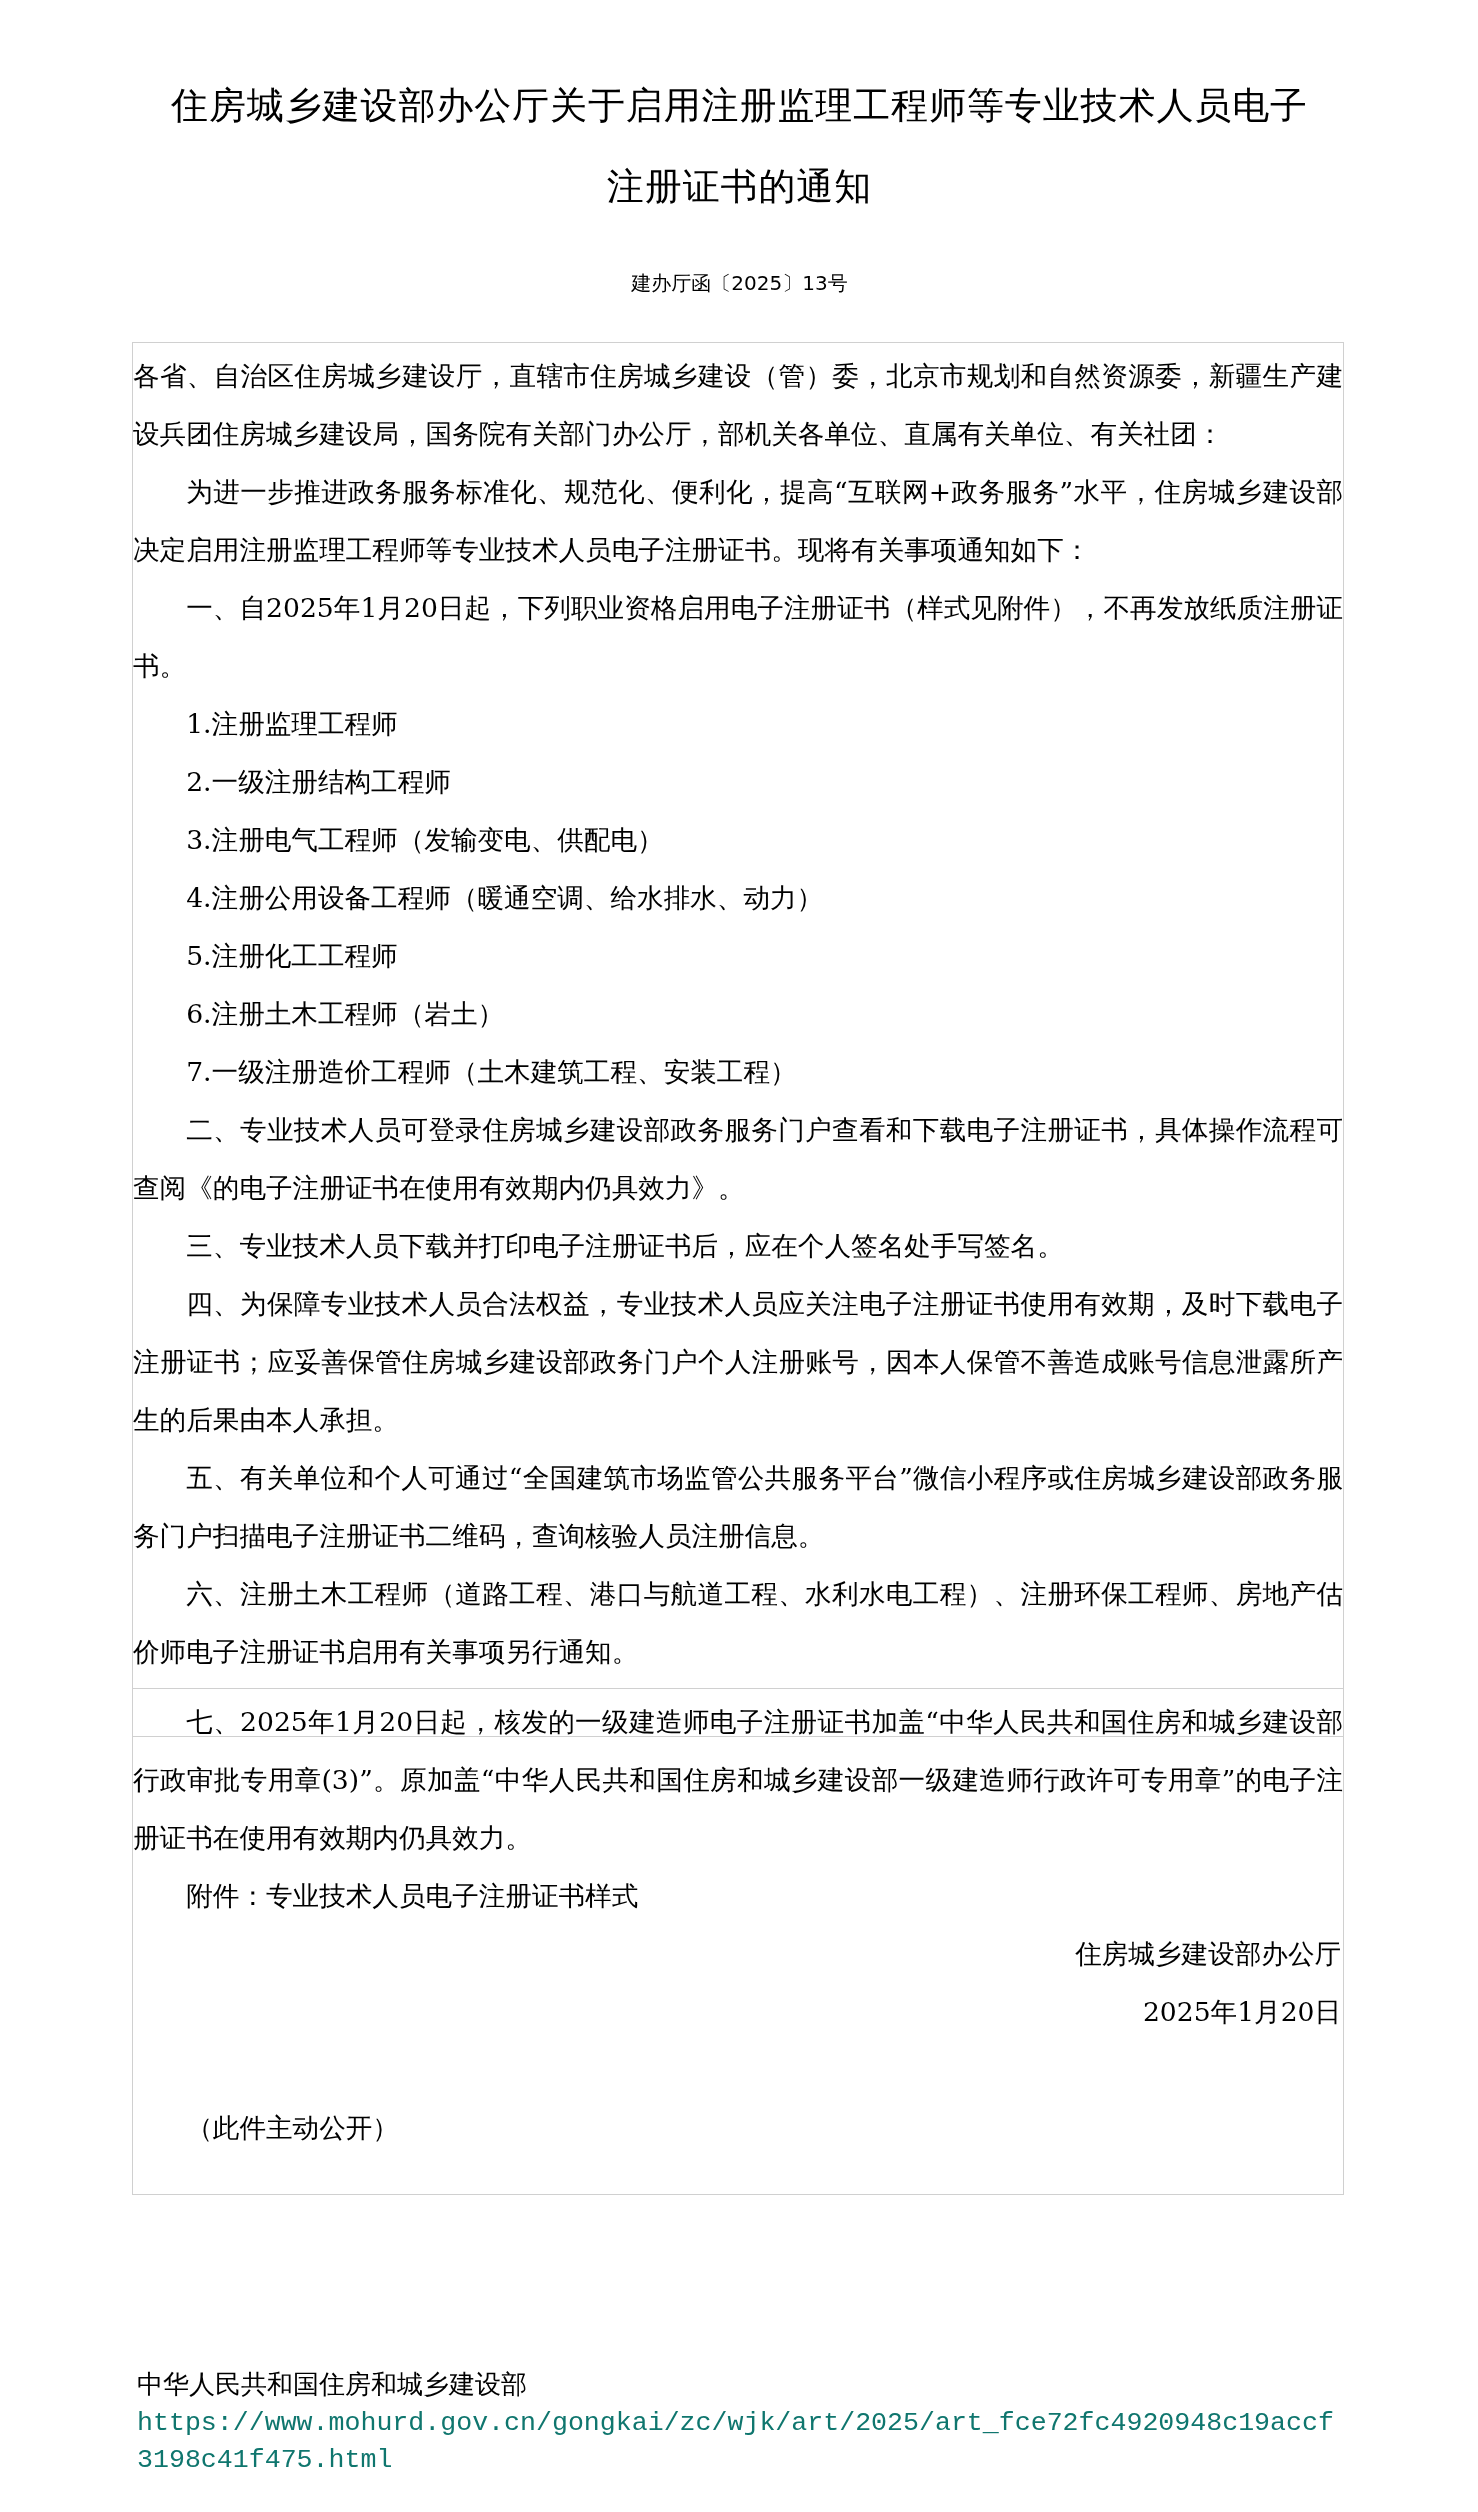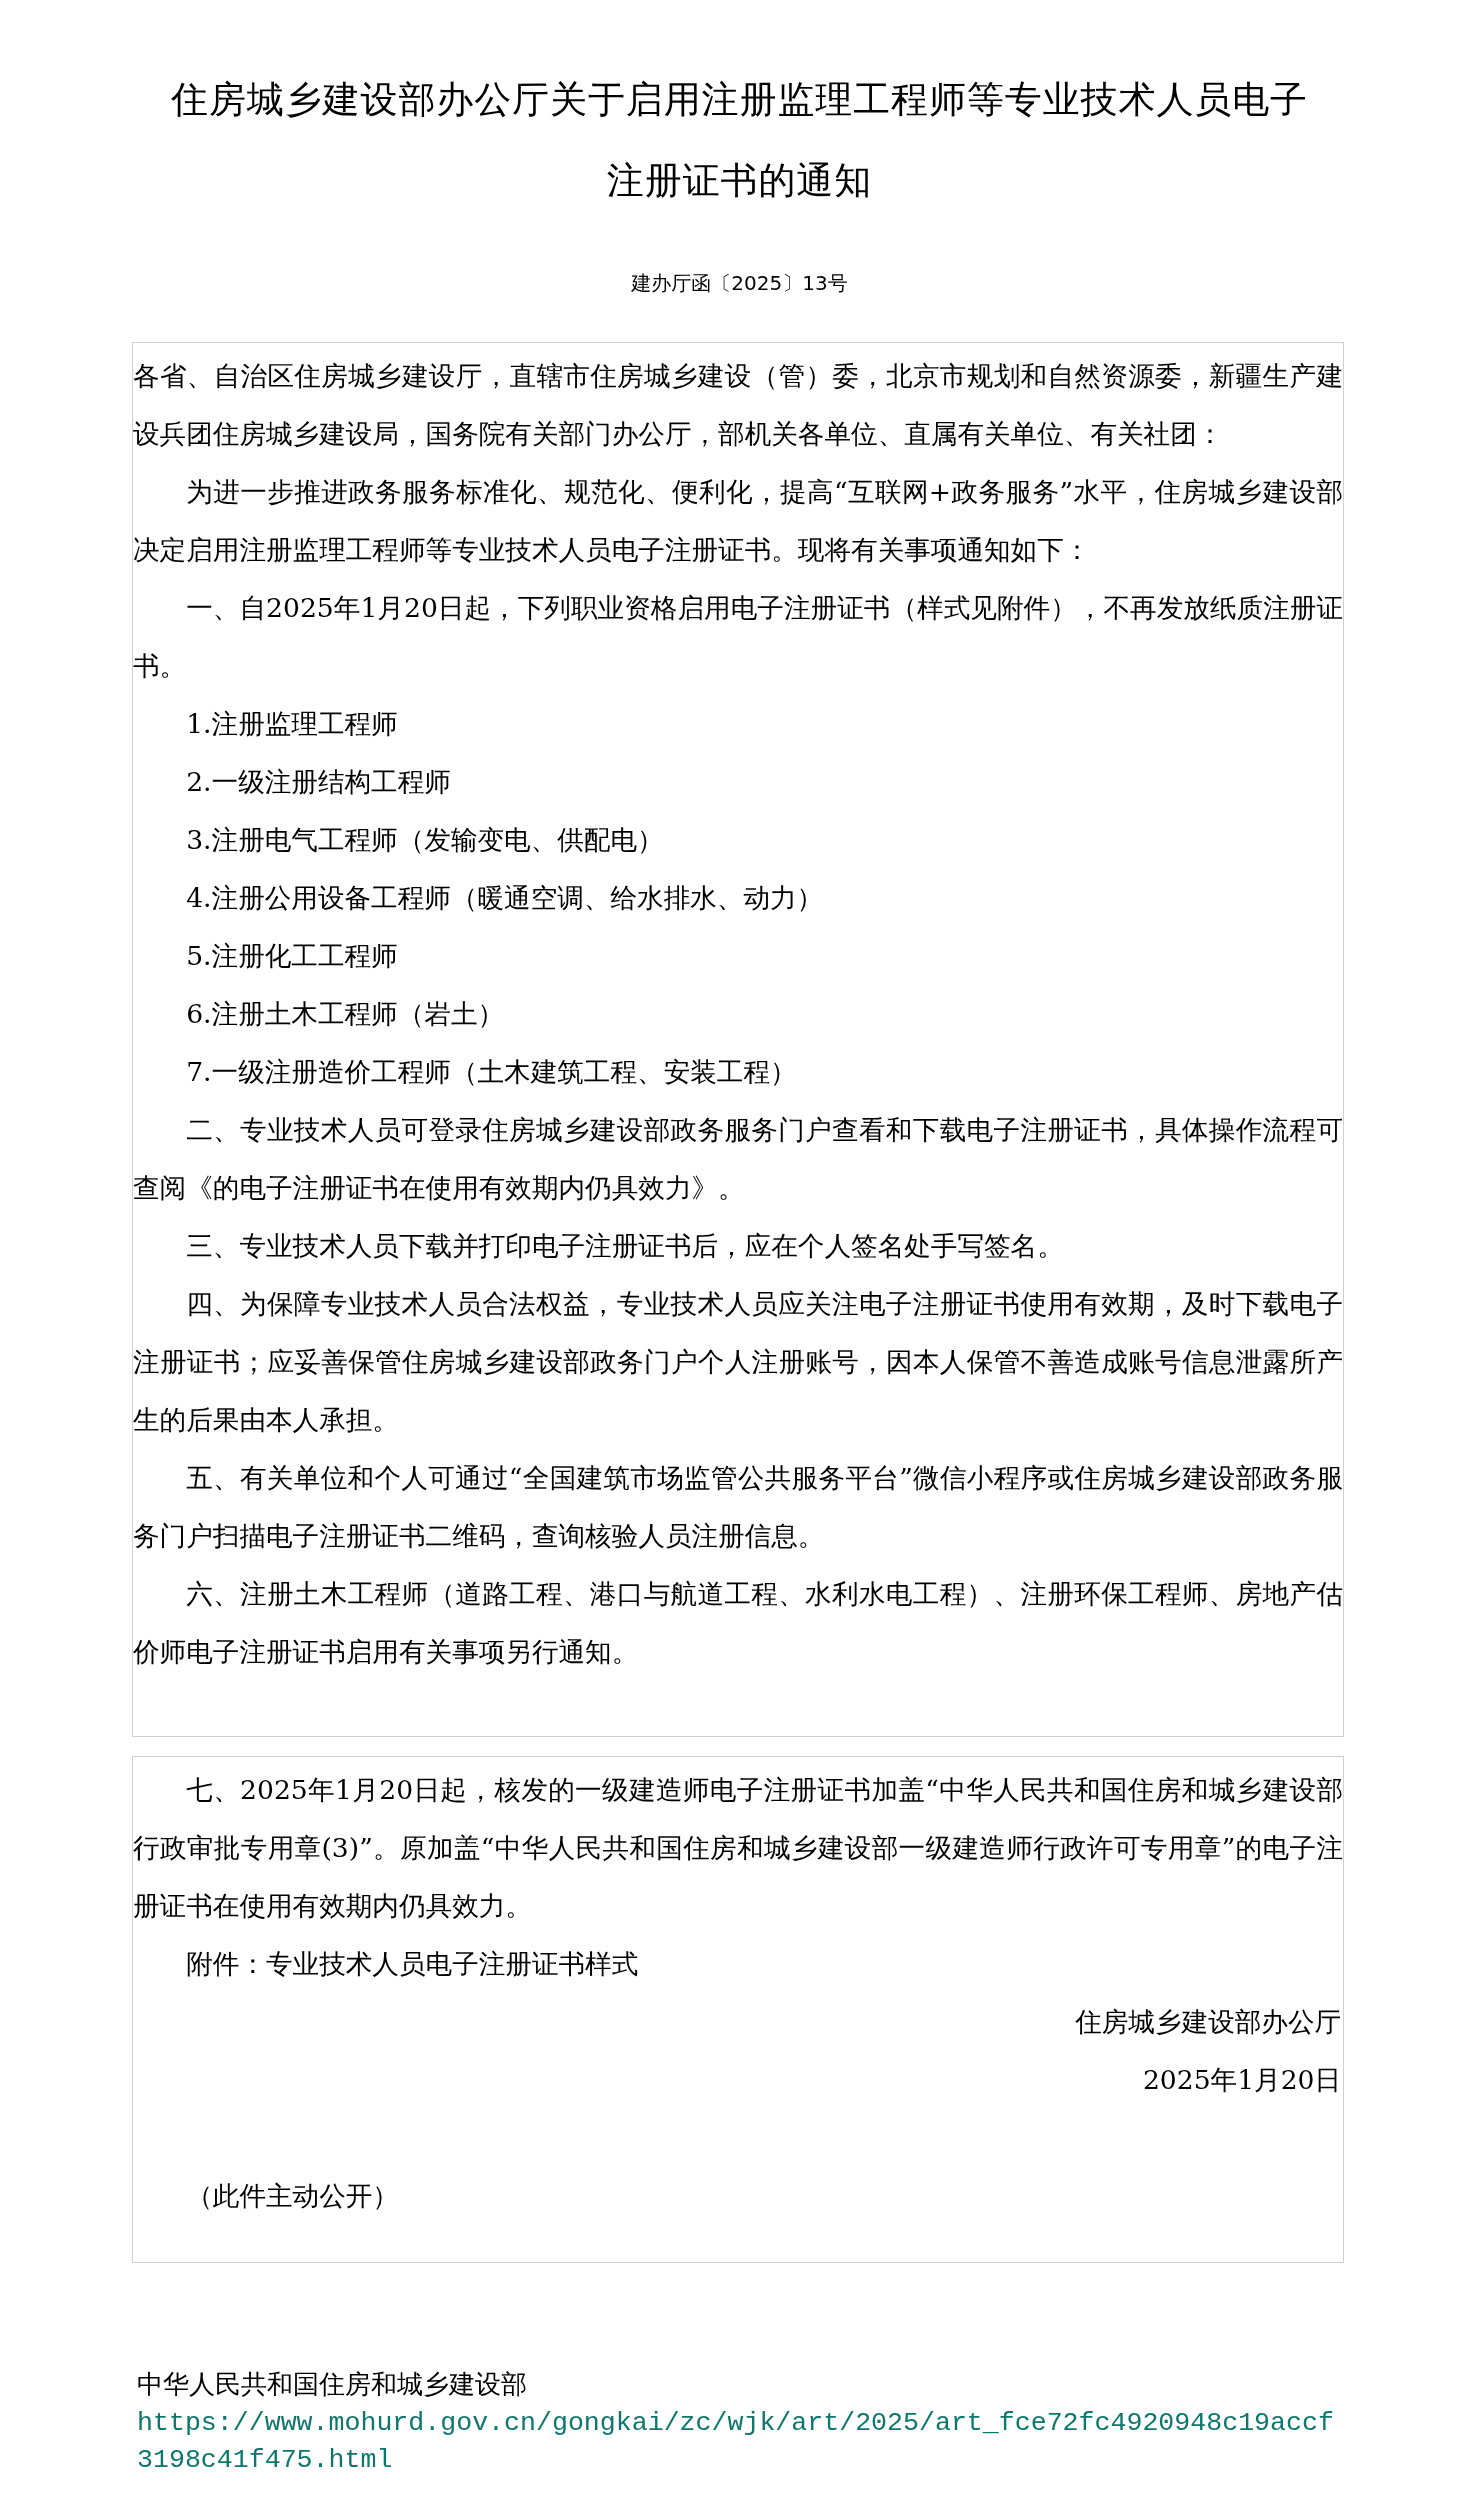--- a/index.html
+++ b/index.html
@@ -1,22 +1,22 @@
 <!DOCTYPE html>
 <html style="font-size:15px"><head>
 <meta charset="utf-8">
 <style>
   html, body { margin: 0; padding: 0; background: #ffffff; }
   body { width: 1479px; height: 2512px; position: relative; overflow: hidden; color: #000; font-family: "DejaVu Serif", "Liberation Serif", serif; }
-  .title { position: absolute; left: 0; width: 1479px; top: 59px; text-align: center; font-size: 37px; line-height: 81px; font-weight: normal; margin: 0; letter-spacing: 0.9px; }
+  .title { position: absolute; left: 0; width: 1479px; top: 65px; text-align: center; font-size: 37px; line-height: 81px; font-weight: normal; margin: 0; letter-spacing: 0.9px; }
   .title .line { display: block; }
   .docno { position: absolute; left: 0; width: 1479px; top: 265px; text-align: center; font-size: 20px; line-height: 37px; font-family: "DejaVu Sans", "Liberation Sans", sans-serif; }
   .box { position: absolute; left: 132px; width: 1210px; border: 1.9px solid #d0d0d0; box-sizing: content-box; }
   #box1 { top: 342px; height: 1393px; }
-  #box2 { top: 1756px; height: 505px; }
+  #box2 { top: 1688px; height: 505px; }
   .content { padding: 3.7px 0 0 0; font-size: 26.6px; line-height: 58px; }
   .p { margin: 0; text-align: justify; text-align-last: left; }
   .indent { text-indent: 2em; }
   .right { text-align: right; text-align-last: right; padding-right: 1.9px; }
   .gap { height: 58px; }
   .footer { position: absolute; left: 137px; top: 2317px; width: 1211px; font-size: 26px; margin-top: 47px; }
   .footer .org { line-height: 41px; }
   .footer .url { font-family: "Liberation Mono", "DejaVu Sans Mono", monospace; font-size: 26.6px; line-height: 37px; color: #0f766e; word-break: break-all; width: 1211px; }
 </style>
 </head>

